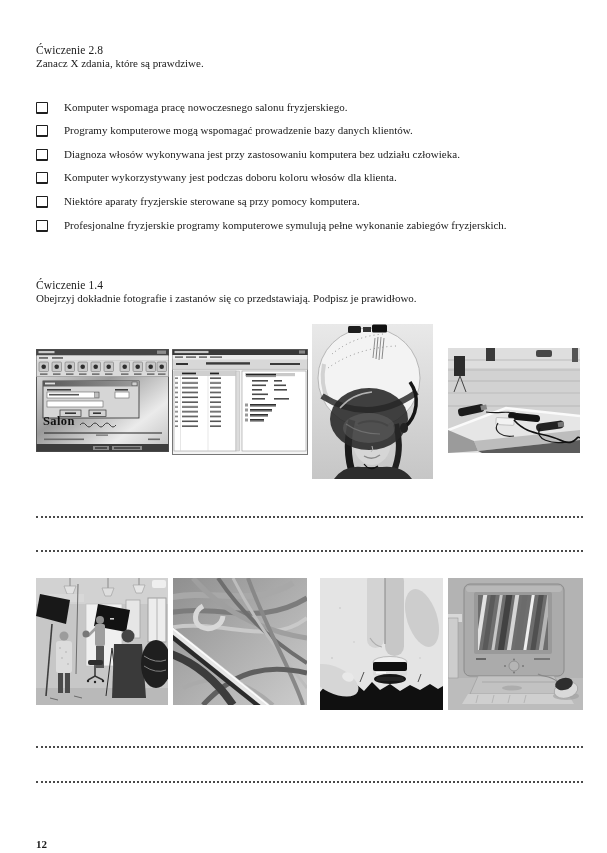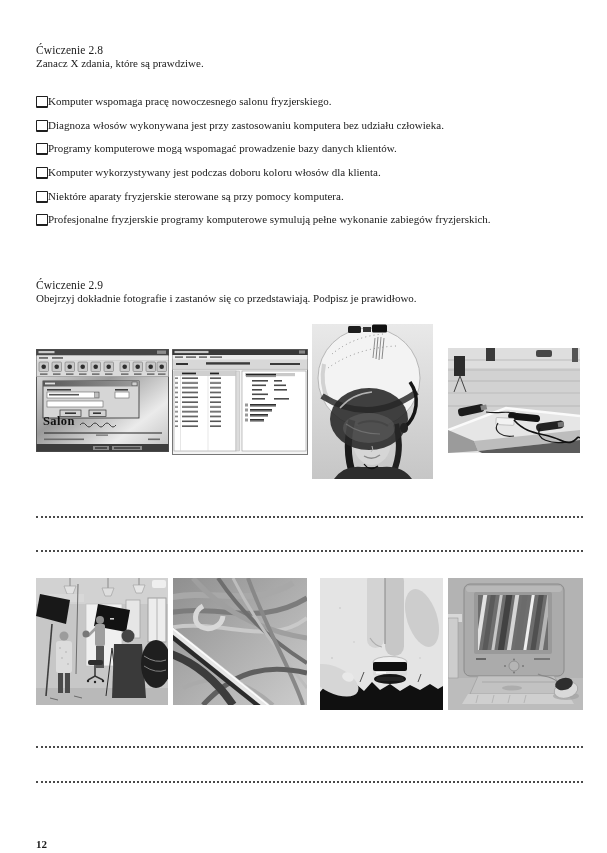--- a/index.html
+++ b/index.html
@@ -5,21 +5,21 @@
   html,body{margin:0;padding:0}
   body{
     width:607px;height:853px;position:relative;overflow:hidden;
     background:#ffffff;color:#1a1a1a;
     font-family:"Liberation Serif", serif;
   }
   .abs{position:absolute}
   .h{font-weight:normal;font-size:11.5px;letter-spacing:.1px}
   .p{font-size:11px}
   .items{position:absolute;left:36px;top:90px;width:540px}
-  .item{display:flex;align-items:center;gap:0;height:23.6px;font-size:11px;line-height:13px}
+  .item{display:flex;align-items:flex-end;gap:16px;height:23.6px;font-size:11px;line-height:13px}
   .cb{
     flex:0 0 auto;width:10px;height:9px;margin-top:1px;
     border:1.4px solid #1f1f1f;border-bottom-width:2.8px;border-left-width:1.8px;
     border-radius:1px;background:#fff;
   }
   .dotline{height:0;border-bottom:2px dotted #4a4a4a;width:547px;left:36px}
   .photo{position:absolute;overflow:hidden;background:#86efac}
   .photo svg{display:block;width:100%;height:100%}
   .salon-logo{
     position:absolute;left:7px;top:65px;
@@ -36,41 +36,41 @@
   <div class="abs h" style="left:36px;top:44px">Ćwiczenie 2.8</div>
   <div class="abs p" style="left:36px;top:57px">Zanacz X zdania, które są prawdziwe.</div>
 
   <div class="items">
     <div class="item">
       <span class="cb"></span>
       <span>Komputer wspomaga pracę nowoczesnego salonu fryzjerskiego.</span>
     </div>
     <div class="item">
       <span class="cb"></span>
+      <span>Programy komputerowe mogą wspomagać prowadzenie bazy danych klientów.</span>
+    </div>
+    <div class="item">
+      <span class="cb"></span>
       <span>Diagnoza włosów wykonywana jest przy zastosowaniu komputera bez udziału człowieka.</span>
     </div>
     <div class="item">
       <span class="cb"></span>
-      <span>Programy komputerowe mogą wspomagać prowadzenie bazy danych klientów.</span>
-    </div>
-    <div class="item">
-      <span class="cb"></span>
       <span>Komputer wykorzystywany jest podczas doboru koloru włosów dla klienta.</span>
     </div>
     <div class="item">
       <span class="cb"></span>
       <span>Niektóre aparaty fryzjerskie sterowane są przy pomocy komputera.</span>
     </div>
     <div class="item">
       <span class="cb"></span>
       <span>Profesjonalne fryzjerskie programy komputerowe symulują pełne wykonanie zabiegów fryzjerskich.</span>
     </div>
   </div>
 
-  <div class="abs h" style="left:36px;top:279px">Ćwiczenie 2.9</div>
+  <div class="abs h" style="left:36px;top:279px">Ćwiczenie 1.4</div>
   <div class="abs p" style="left:36px;top:292px">Obejrzyj dokładnie fotografie i zastanów się co przedstawiają. Podpisz je prawidłowo.</div>
 
   <div class="photo" style="left:36px;top:349px;width:133px;height:103px">
     <svg viewBox="0 0 133 103">
       <defs>
         <linearGradient id="metalA" x1="0" y1="0" x2="1" y2="1">
           <stop offset="0" stop-color="#f0f0f0"></stop>
             <stop offset="0.42" stop-color="#9a9a9a"></stop>
           <stop offset="0.75" stop-color="#ebebeb"></stop>
             <stop offset="1" stop-color="#bfbfbf"></stop>

